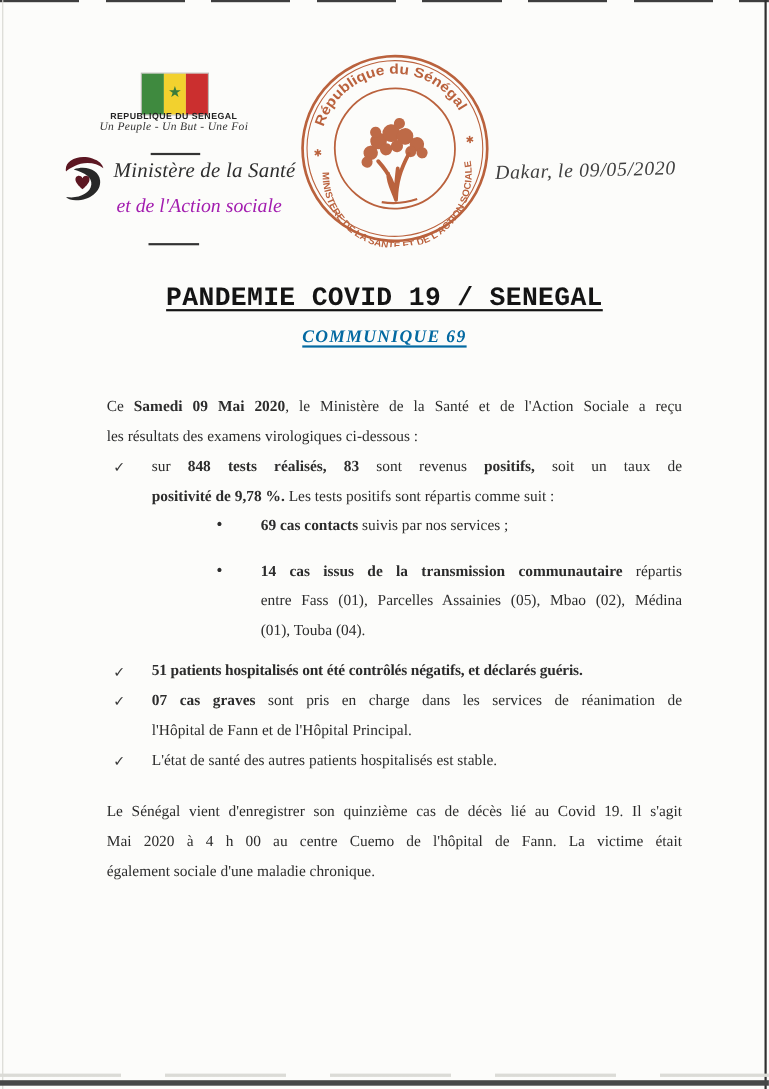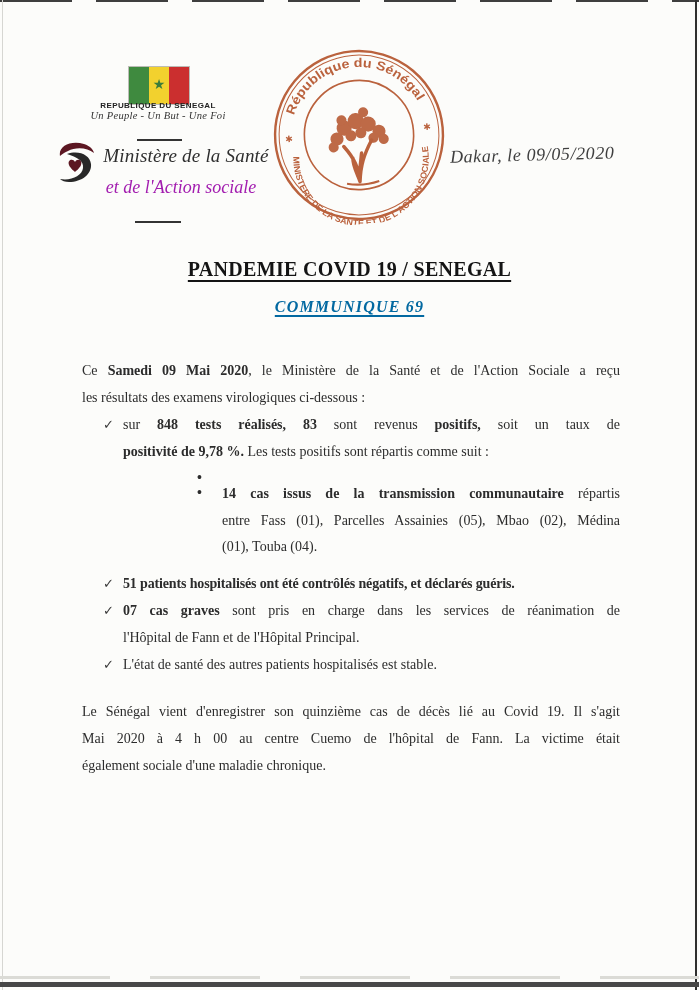--- a/index.html
+++ b/index.html
@@ -40,32 +40,32 @@
   .stamp{position:absolute;left:270px;top:46px;width:178px;height:178px;
     transform:rotate(-5deg);opacity:.92;}
 
   
   .dateline{position:absolute;left:450px;top:144px;width:210px;
     font-style:italic;font-size:18px;letter-spacing:.6px;color:#3f3f3f;
     transform:rotate(-1.5deg);}
 
   
   .title{position:absolute;left:0;right:0;top:258px;text-align:center;
-    font-family:Liberation Serif, serif;font-weight:bold;
-    font-size:20px;letter-spacing:.3px;color:#141414;
+    font-family:Liberation Mono, monospace;font-weight:bold;
+    font-size:24px;letter-spacing:.3px;color:#141414;
     text-decoration:underline;text-decoration-thickness:2px;text-underline-offset:4px;}
   .subtitle{position:absolute;left:0;right:0;top:298px;text-align:center;
     font-weight:bold;font-style:italic;font-size:16px;letter-spacing:1.2px;color:#0369a1;
     text-decoration:underline;text-decoration-thickness:1.5px;text-underline-offset:3px;}
 
   
   .body{position:absolute;left:82px;top:358px;width:538px;
     font-size:14px;line-height:26.9px;color:#2c2c2c;}
   .body b{font-weight:bold;}
-  .line{text-align:justify;text-align-last:justify;overflow:hidden;white-space:nowrap;}
+  .line{text-align:justify;text-align-last:justify;overflow:hidden;white-space:nowrap;margin-left:15px;}
   .line:last-child{text-align-last:left;}
   .line span,.line b{white-space:normal;}
   .item{position:relative;}
   .check-item{padding-left:41px;}
   .check-item > .mark{position:absolute;left:21px;top:0;font-size:13px;color:#3a3a3a;}
   .bullet-item{padding-left:140px;}
   .bullet-item > .mark{position:absolute;left:115px;top:-1px;font-weight:bold;}
   .gap-sm{margin-top:15px;}
   .gap-xs{margin-top:10px;}
   .gap-lg{margin-top:20px;}
@@ -159,20 +159,21 @@
     <div class="item check-item">
       <span class="mark">✓</span>
       <div>
           <div class="line"><span>sur </span><b>848 tests réalisés, 83</b><span> sont revenus </span><b>positifs,</b><span> soit un taux de</span></div>
           <div class="line"><b>positivité de 9,78 %.</b><span> Les tests positifs sont répartis comme suit :</span></div>
         </div>
     </div>
 
     <div class="item bullet-item">
       <span class="mark">•</span>
+      <div class="line"><b>69 cas contacts</b><span> suivis par nos services ;</span></div>
     </div>
 
     <div class="item bullet-item gap-sm">
       <span class="mark">•</span>
       <div>
           <div class="line"><b>14 cas issus de la transmission communautaire</b><span> répartis</span></div>
           <div class="line"><span>entre Fass (01), Parcelles Assainies (05), Mbao (02), Médina</span></div>
           <div class="line"><span>(01), Touba (04).</span></div>
         </div>
     </div>

